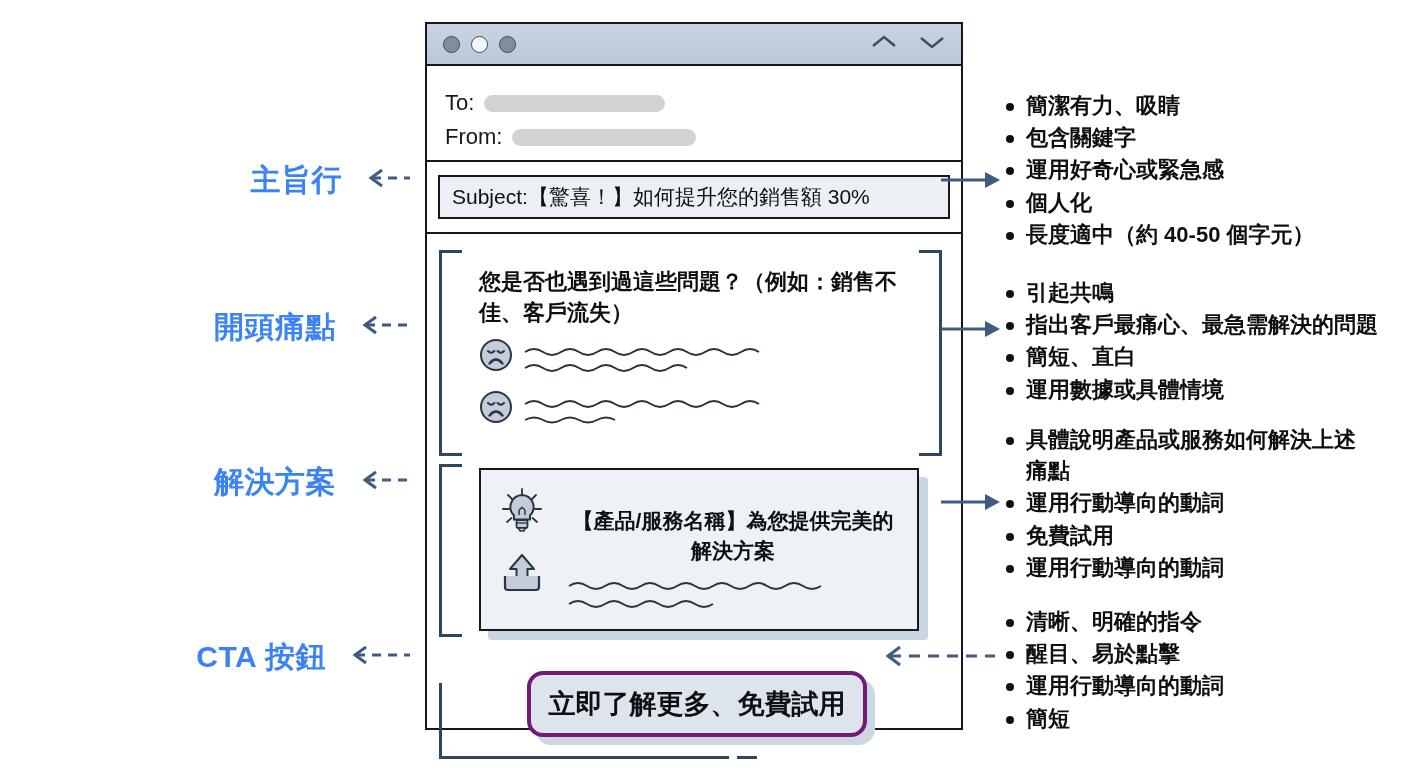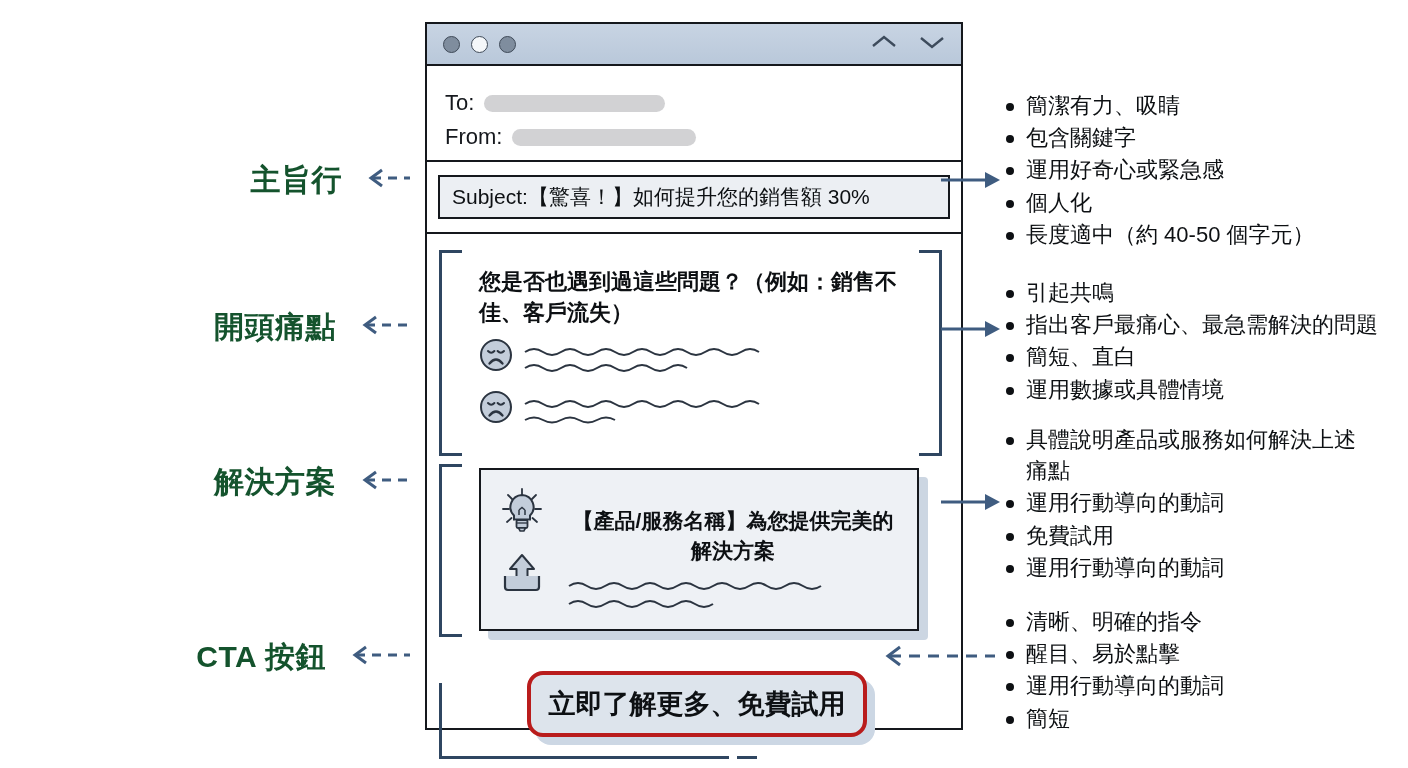--- a/index.html
+++ b/index.html
@@ -15,21 +15,21 @@
     overflow: hidden;
   }
 
   
   .left-label {
     position: absolute;
     display: flex;
     align-items: center;
     justify-content: flex-end;
     font-weight: 700;
-    color: #14532d;
+    color: #3b82f6;
     white-space: nowrap;
   }
   .left-label .lbl-text {
     font-size: 30px;
     letter-spacing: 0.5px;
     line-height: 1;
   }
   .left-label .arrow-dash {
     margin-left: 12px;
     display: block;
@@ -196,21 +196,21 @@
   #cta-shadow {
     position: absolute;
     left: 8px; top: 8px; width: 340px; height: 66px;
     background: #ccd7e4;
     border-radius: 16px;
   }
   #cta-button {
     position: absolute;
     left: 0; top: 0; width: 340px; height: 66px;
     background: #dde4ec;
-    border: 4px solid #b91c1c;
+    border: 4px solid #701a75;
     border-radius: 16px;
     box-sizing: border-box;
     display: flex;
     align-items: center;
     justify-content: center;
     font-size: 27px;
     font-weight: 700;
     color: #0d1013;
     cursor: pointer;
   }
@@ -233,21 +233,21 @@
   
   .ann-group { position: absolute; }
   .ann-list {
     list-style: none;
     margin: 0;
     padding: 0;
   }
   .ann-list li {
     position: relative;
     font-size: 22px;
-    font-weight: 400;
+    font-weight: 700;
     color: #0d1013;
     line-height: 1.42;
     padding-left: 26px;
     margin-bottom: 1px;
   }
   .ann-list li::before {
     content: "";
     position: absolute;
     left: 6px; top: 13px;
     width: 8px; height: 8px;

